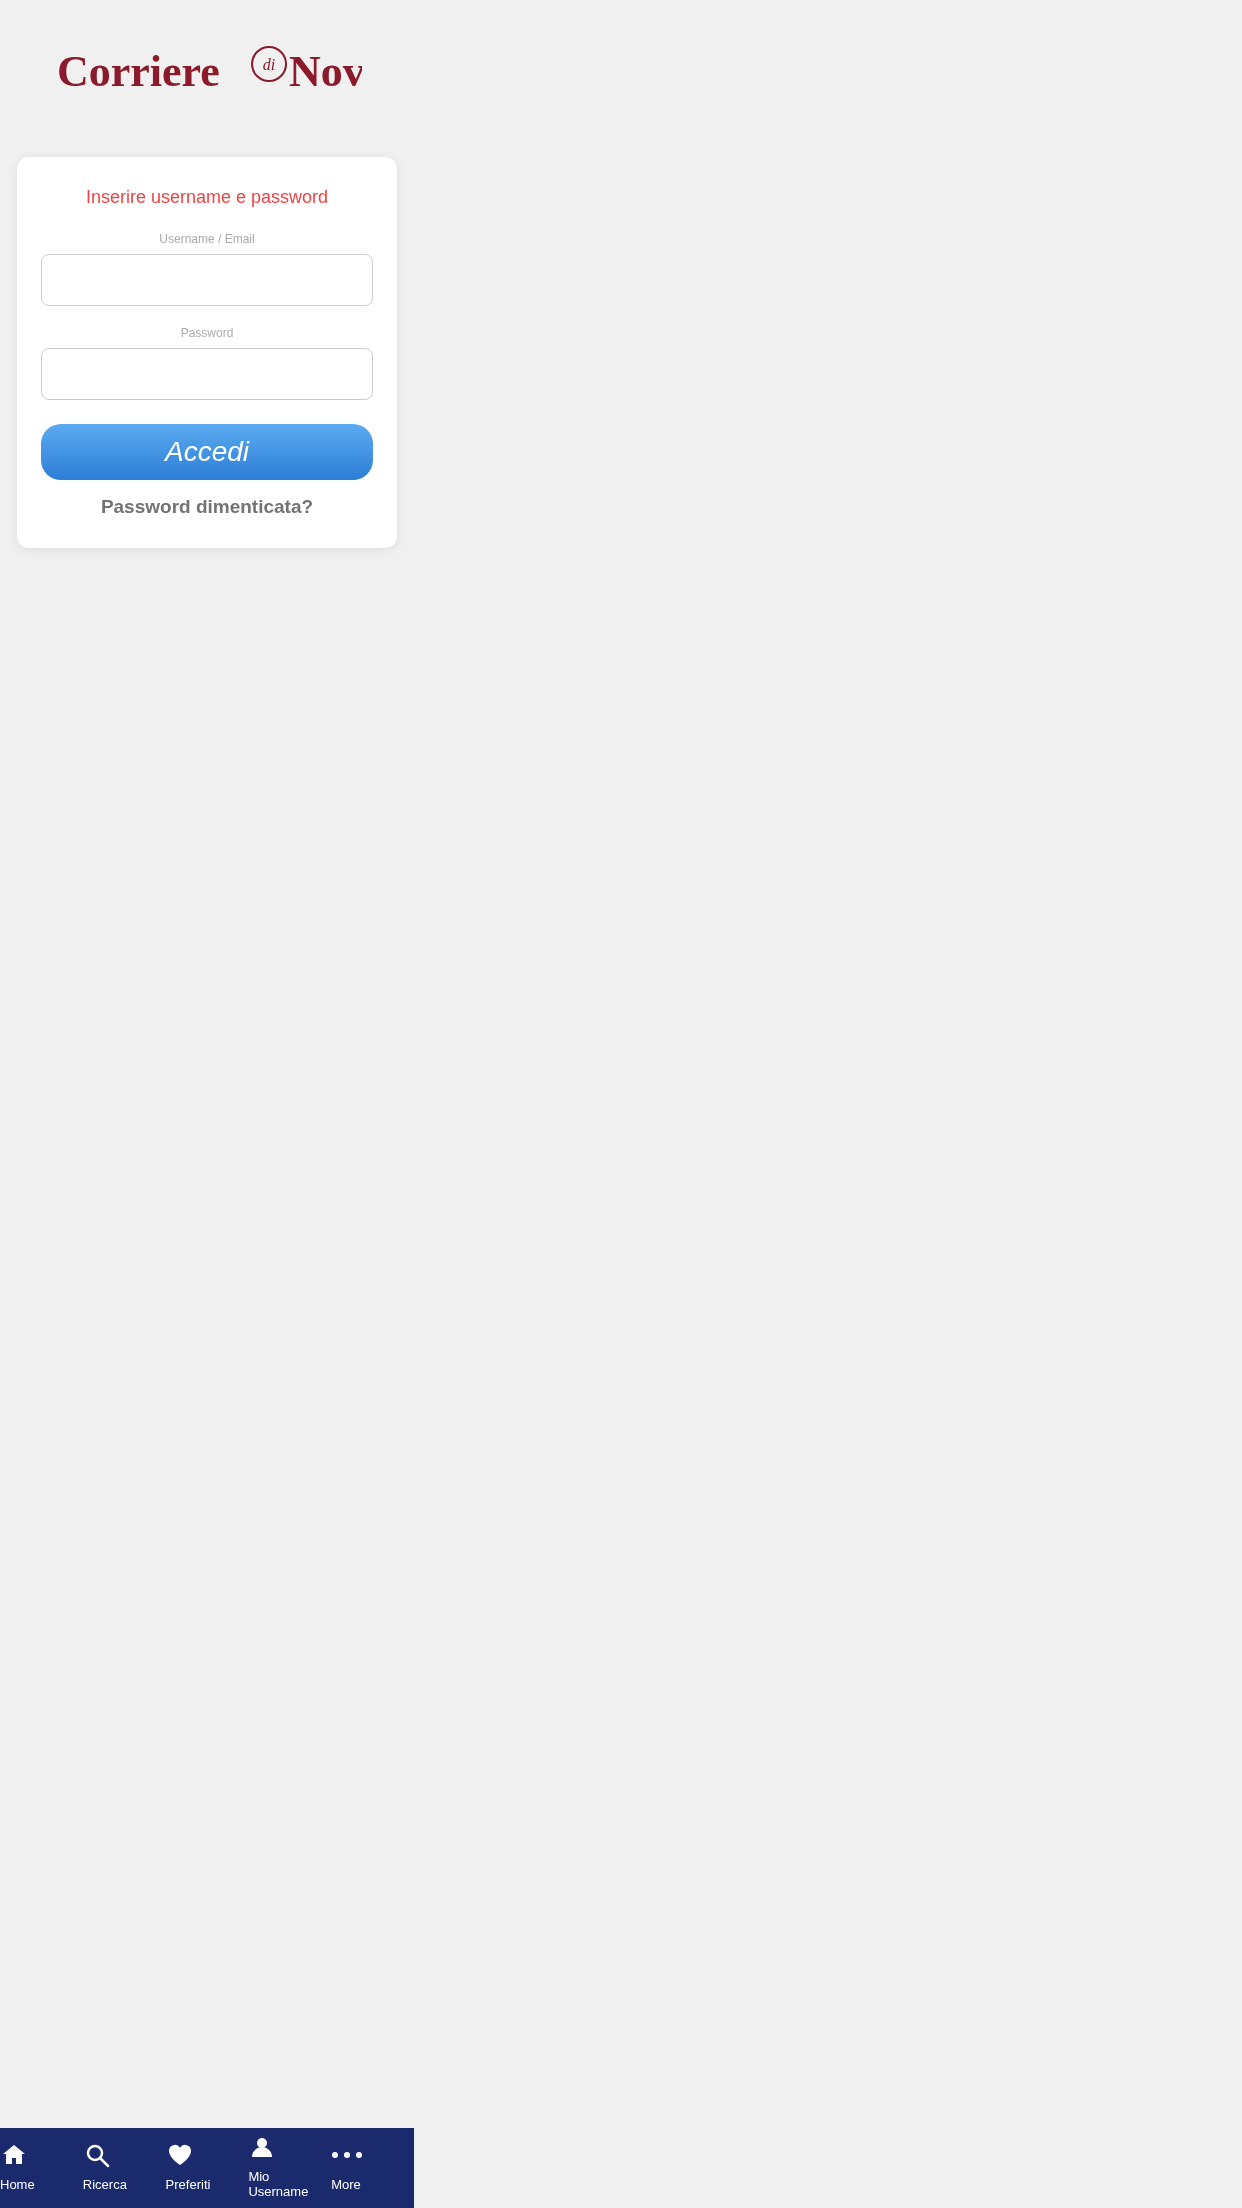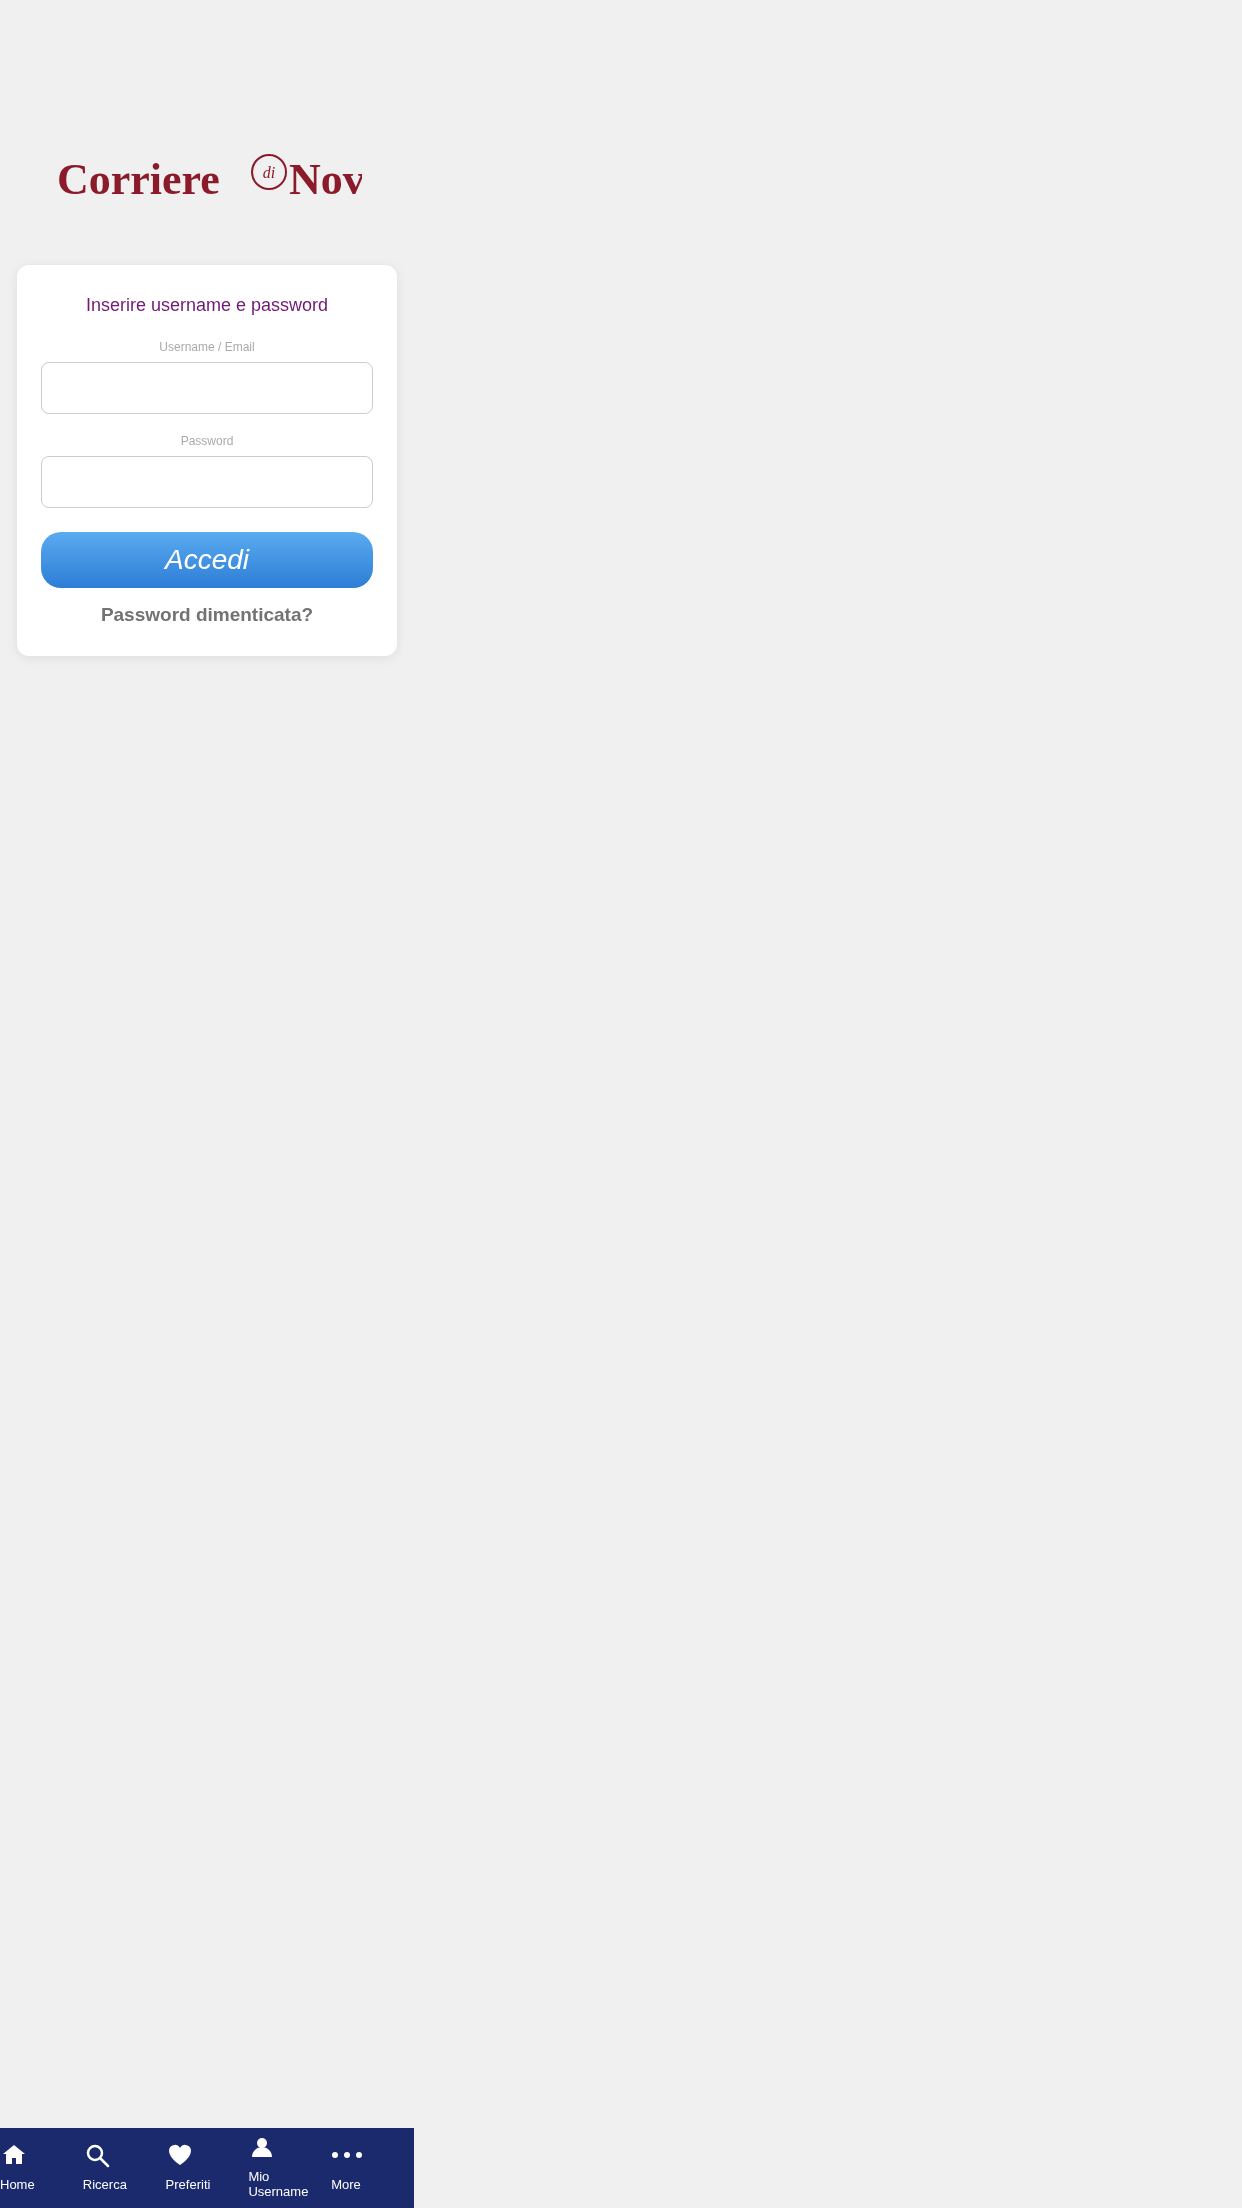--- a/index.html
+++ b/index.html
@@ -19,38 +19,38 @@
       align-items: center;
       position: relative;
       overflow: hidden;
     }
 
     .main-content {
       flex: 1;
       display: flex;
       flex-direction: column;
       align-items: center;
-      justify-content: flex-end;
+      justify-content: center;
       width: 100%;
       padding-bottom: 80px;
     }
 
     .login-card {
       background: white;
       border-radius: 12px;
       padding: 30px 24px;
       width: 100%;
       max-width: 380px;
       box-shadow: 0 2px 12px rgba(0,0,0,0.08);
     }
 
     .card-title {
       text-align: center;
       font-size: 18px;
-      color: #701a75;
+      color: #ef4444;
       margin-bottom: 24px;
       font-weight: 400;
     }
 
     .field-label {
       text-align: center;
       font-size: 12px;
       color: #aaa;
       margin-bottom: 8px;
     }

